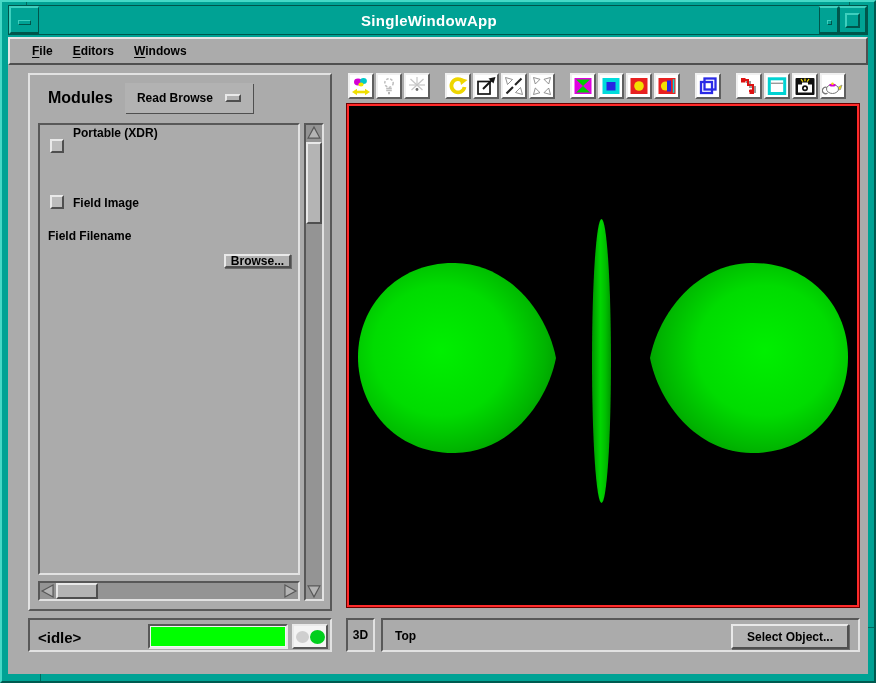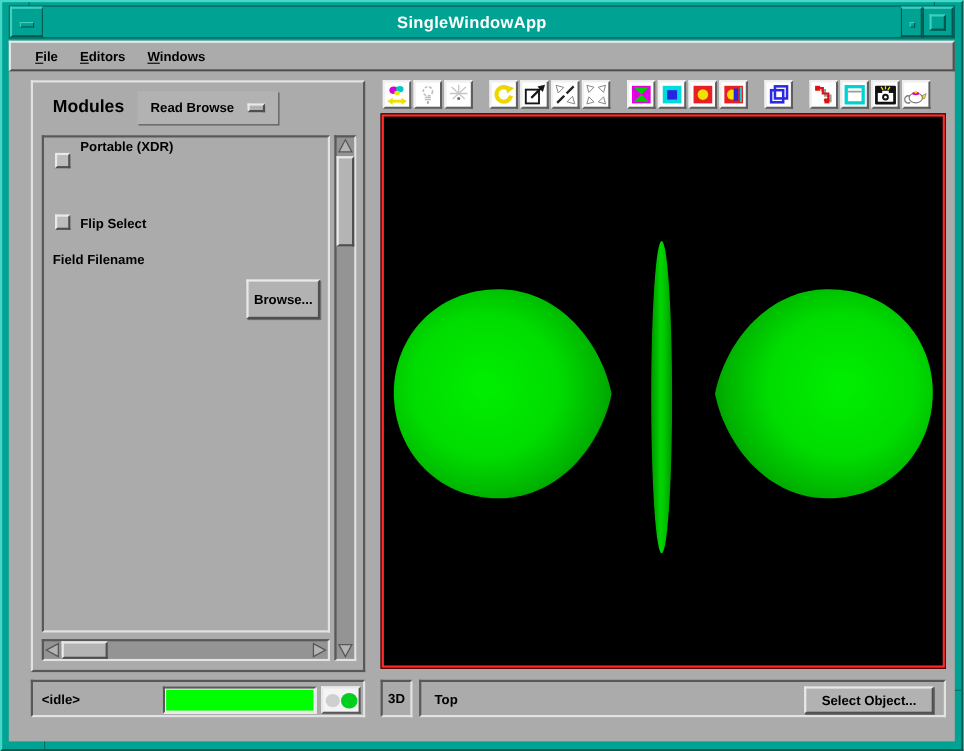--- a/index.html
+++ b/index.html
@@ -92,21 +92,21 @@
   .ticon svg { position:absolute; inset:0; width:100%; height:100%; }
 
   
   .viewport { position:absolute; left:338px; top:38px; width:514px; height:505px;
               background:#000; border:1px solid #6b0000; outline:none; }
   .viewport .redline { position:absolute; inset:0; border:2px solid #ff2a2a; }
   .viewport svg.scene { position:absolute; left:2px; top:2px; width:508px; height:499px; }
 
   
   .status-left { position:absolute; left:20px; top:553px; width:304px; height:34px; background:#ababab; }
-  .status-state { position:absolute; left:8px; top:9px; font-size:12px; font-weight:700; }
+  .status-state { position:absolute; left:8px; top:9px; font-size:15px; font-weight:700; }
   .progress-frame { position:absolute; left:118px; top:4px; width:140px; height:25px; background:#f4f4f4;
                     border:2px solid; border-color:#585858 #e9e9e9 #e9e9e9 #585858; padding:1px; }
   .progress-fill { height:100%; background:#00ff00; }
   .led-box { position:absolute; left:262px; top:4px; width:36px; height:25px; background:#f4f4f4;
              border:2px solid; border-color:#e9e9e9 #585858 #585858 #e9e9e9;
              display:flex; align-items:center; justify-content:center; gap:1px; }
   .led { border-radius:50%; }
   .led-off { width:13px; height:12px; background:#cfcfcf; }
   .led-on  { width:15px; height:14px; background:#00cf1d; }
 
@@ -155,25 +155,25 @@
         <span>Read Browse</span>
         <span class="omark"></span>
       </div>
     </div>
 
     <div class="scrollpanel sunken">
       <div class="checkbox" style="left:10px; top:14px;"></div>
       <span class="cb-label" style="left:33px; top:1px;">Portable (XDR)</span>
 
       <div class="checkbox" style="left:10px; top:70px;"></div>
-      <span class="cb-label" style="left:33px; top:71px;">Flip Select</span>
+      <span class="cb-label" style="left:33px; top:71px;">Field Image</span>
 
       <span class="cb-label" style="left:8px; top:104px;">Field Filename</span>
 
-      <div class="btn3d" style="position:absolute; left:184px; top:129px; width:67px; height:36px;">
+      <div class="btn3d" style="position:absolute; left:184px; top:129px; width:67px; height:14px;">
         <span>Browse...</span>
       </div>
     </div>
 
     <div class="vscroll">
       <div class="sb-arrow" style="left:0; top:0;">
         <svg viewBox="0 0 19 19">
             <polygon points="9.5,2.5 16.5,15.5 2.5,15.5" fill="#b4b4b4" stroke="#585858" stroke-width="1.4"></polygon>
           </svg>
       </div>

